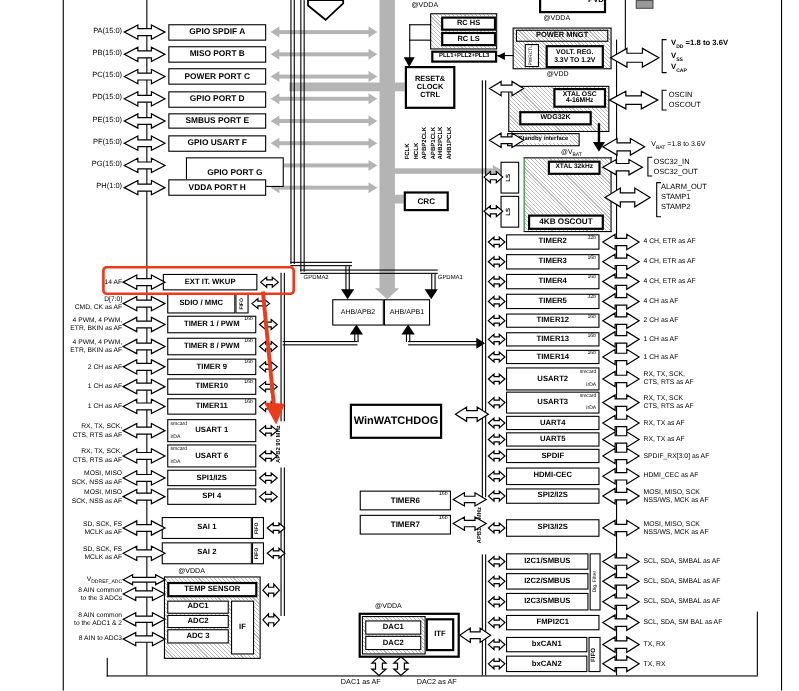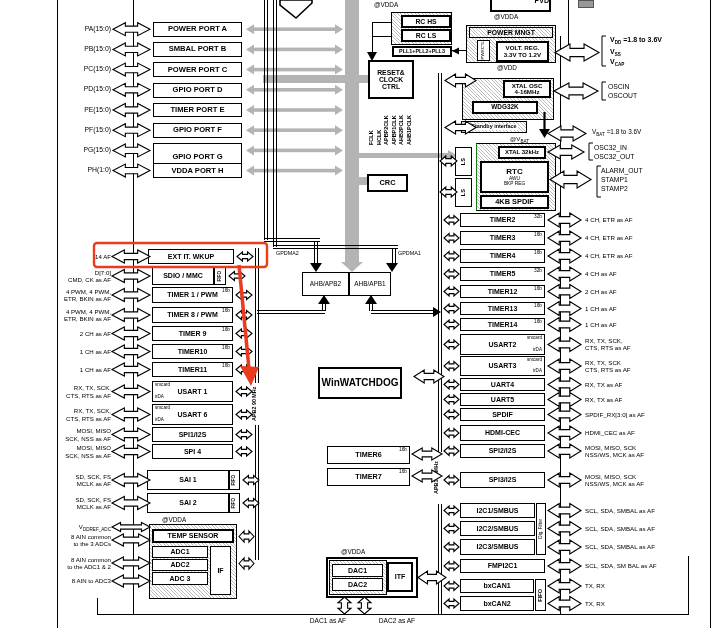--- a/index.html
+++ b/index.html
@@ -106,26 +106,21 @@
     <span>XTAL OSC</span>
     <span>4-16MHz</span>
     </div>
   <div class="box b2" style="left:472px;top:101px;width:66px;height:13px;font-size:6.4px">WDG32K</div>
   <div class="box hatch" style="left:461px;top:121px;width:66px;height:12px;border-width:1.2px;font-size:5.4px">
     <span style="background:#fff;padding:0 1px">Standby interface</span>
     </div>
 
   <div class="box hatch" style="left:476px;top:143px;width:80px;height:68px;border-width:1px;border-left:1.6px solid #1c7a1c"></div>
   <div class="box b2" style="left:498px;top:146px;width:48px;height:13px;font-size:6px">XTAL 32kHz</div>
-  <div class="box b2 col" style="left:480px;top:161px;width:69px;height:32px">
-    <span style="font-size:8px">RTC</span>
-    <span style="font-size:4.8px;font-weight:normal">AWU</span>
-    <span style="font-size:4.8px;font-weight:normal">BKP REG</span>
-    </div>
-  <div class="box b2" style="left:480px;top:195px;width:69px;height:14px;font-size:7.4px">4KB SPDIF</div>
+  <div class="box b2" style="left:480px;top:195px;width:69px;height:14px;font-size:7.4px">4KB OSCOUT</div>
   <div class="box" style="left:455px;top:147px;width:17px;height:29px;font-size:5.6px">
     <span class="vt">LS</span>
     </div>
   <div class="box" style="left:455px;top:178px;width:17px;height:29px;font-size:5.6px">
     <span class="vt">LS</span>
     </div>
 
   <div class="box b2" style="left:367px;top:174px;width:41px;height:18px;font-size:7.4px">CRC</div>
 
   <div class="box" style="left:302px;top:272px;width:47px;height:24px;font-size:6.4px;font-weight:normal">AHB/APB2</div>
@@ -178,33 +173,33 @@
   <div class="lbl" style="left:594px;top:144px;font-size:6.8px">OSC32_IN</div>
   <div class="lbl" style="left:594px;top:153px;font-size:6.8px">OSC32_OUT</div>
   <div class="lbl" style="left:601px;top:167px;font-size:6.8px">ALARM_OUT</div>
   <div class="lbl" style="left:601px;top:176px;font-size:6.8px">STAMP1</div>
   <div class="lbl" style="left:601px;top:185px;font-size:6.8px">STAMP2</div>
 
   <div style="position:absolute;left:578px;top:0;width:14px;height:6px;background:#999;border:1px solid #555;z-index:2"></div>
 
   <div id="rows">
       <div style="position: absolute; left: 59px; top: 24.7px; width: 52px; text-align: right; font-size: 6.8px; z-index: 3;">PA(15:0)</div>
-      <div class="box" style="left: 153px; top: 22px; width: 89px; height: 14.5px; font-size: 7.6px;">POWER PORT A</div>
+      <div class="box" style="left: 153px; top: 22px; width: 89px; height: 14.5px; font-size: 7.6px;">GPIO SPDIF A</div>
       <div style="position: absolute; left: 59px; top: 44.9px; width: 52px; text-align: right; font-size: 6.8px; z-index: 3;">PB(15:0)</div>
-      <div class="box" style="left: 153px; top: 42.2px; width: 89px; height: 14.5px; font-size: 7.6px;">SMBAL PORT B</div>
+      <div class="box" style="left: 153px; top: 42.2px; width: 89px; height: 14.5px; font-size: 7.6px;">MISO PORT B</div>
       <div style="position: absolute; left: 59px; top: 65.1px; width: 52px; text-align: right; font-size: 6.8px; z-index: 3;">PC(15:0)</div>
       <div class="box" style="left: 153px; top: 62.4px; width: 89px; height: 14.5px; font-size: 7.6px;">POWER PORT C</div>
       <div style="position: absolute; left: 59px; top: 85.3px; width: 52px; text-align: right; font-size: 6.8px; z-index: 3;">PD(15:0)</div>
       <div class="box" style="left: 153px; top: 82.6px; width: 89px; height: 15px; font-size: 7.6px;">GPIO PORT D</div>
       <div style="position: absolute; left: 59px; top: 105.5px; width: 52px; text-align: right; font-size: 6.8px; z-index: 3;">PE(15:0)</div>
-      <div class="box" style="left: 153px; top: 102.8px; width: 89px; height: 14.5px; font-size: 7.6px;">TIMER PORT E</div>
+      <div class="box" style="left: 153px; top: 102.8px; width: 89px; height: 14.5px; font-size: 7.6px;">SMBUS PORT E</div>
       <div style="position: absolute; left: 59px; top: 125.7px; width: 52px; text-align: right; font-size: 6.8px; z-index: 3;">PF(15:0)</div>
-      <div class="box" style="left: 153px; top: 123px; width: 89px; height: 14.5px; font-size: 7.6px;">GPIO PORT F</div>
+      <div class="box" style="left: 153px; top: 123px; width: 89px; height: 14.5px; font-size: 7.6px;">GPIO USART F</div>
       <div style="position: absolute; left: 59px; top: 145.9px; width: 52px; text-align: right; font-size: 6.8px; z-index: 3;">PG(15:0)</div>
-      <div class="box" style="left: 153px; top: 143.2px; width: 89px; height: 27px; font-size: 7.6px;">GPIO PORT G</div>
+      <div class="box" style="left: 169px; top: 143.2px; width: 89px; height: 27px; font-size: 7.6px;">GPIO PORT G</div>
       <div style="position: absolute; left: 59px; top: 166.1px; width: 52px; text-align: right; font-size: 6.8px; z-index: 3;">PH(1:0)</div>
       <div class="box" style="left: 153px; top: 163.4px; width: 89px; height: 14.5px; font-size: 7.6px;">VDDA PORT H</div>
       <div style="position: absolute; left: 55px; top: 252.9px; width: 56px; text-align: right; font-size: 6.1px; line-height: 7.2px; z-index: 3;">
         <div>14 AF</div>
       </div>
       <div class="box" style="left: 148px; top: 249px; width: 86px; height: 15px; font-size: 7px;">
         <span>EXT IT. WKUP</span>
       </div>
       <div style="position: absolute; left: 55px; top: 268.8px; width: 56px; text-align: right; font-size: 6.1px; line-height: 7.2px; z-index: 3;">
         <div>D[7:0]</div>

